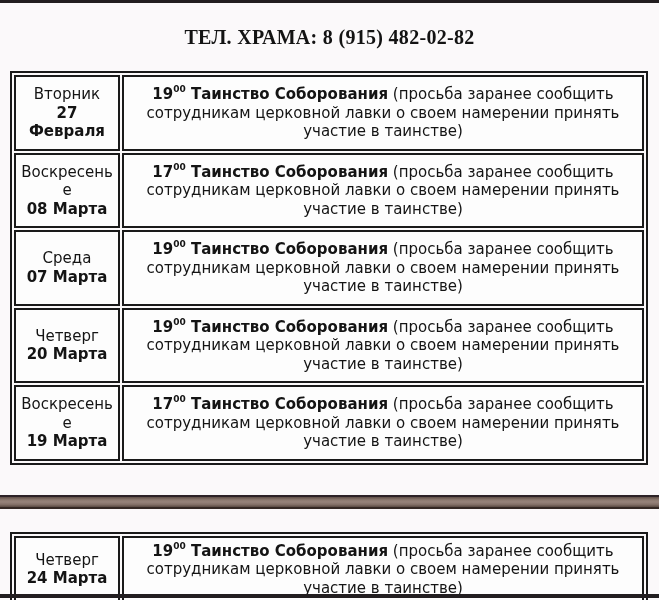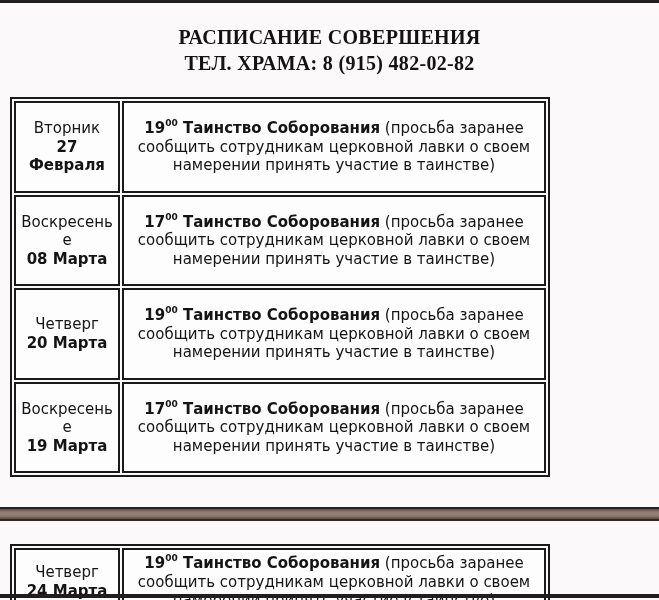--- a/index.html
+++ b/index.html
@@ -28,39 +28,39 @@
     line-height: 26px;
     letter-spacing: 0.3px;
     color: #131313;
   }
 
   table.sched {
     border-collapse: separate;
     border-spacing: 2px;
     border: 2px solid #1a1a1a;
     table-layout: fixed;
-    width: 540px;
+    width: 638px;
     margin: 21px 0 0 10px;
     background: transparent;
   }
   table.sched td {
     border: 2px solid #1a1a1a;
     background: #fdfdfd;
     vertical-align: middle;
     text-align: center;
     font-size: 15px;
     line-height: 18.5px;
   }
   td.day-cell {
     padding: 0 5px;
     overflow-wrap: break-word;
   }
   .day-name { font-weight: normal; }
   .day-date { font-weight: bold; }
-  td.evt-cell { padding: 16px 6px; }
+  td.evt-cell { padding: 8px 6px; }
   .evt-strong { font-weight: bold; }
   sup.mins {
     font-size: 9px;
     font-weight: bold;
     line-height: 0;
     position: relative;
     top: -0.1em;
     vertical-align: super;
   }
   .evt-note { font-weight: normal; }
@@ -76,21 +76,20 @@
 
   table.sched.second { margin-top: 23px; }
   table.sched.second td { padding-top: 4px; padding-bottom: 4px; }
 </style>
 </head>
 <body>
 
 <div class="frame-line top"></div>
 
 <div class="header">
-  <div>РАСПИСАНИЕ СОВЕРШЕНИЯ</div>
   <div>ТЕЛ. ХРАМА: 8 (915) 482-02-82</div>
 </div>
 
 <table class="sched">
   <colgroup>
       <col style="width:106px">
       <col>
     </colgroup>
   <tbody>
     <tr>
@@ -103,20 +102,30 @@
         <span class="evt-note">(просьба заранее сообщить сотрудникам церковной лавки о своем намерении принять участие в таинстве)</span>
       </td>
     </tr>
     <tr>
       <td class="day-cell">
         <div class="day-name">Воскресенье</div>
         <div class="day-date">08 Марта</div>
       </td>
       <td class="evt-cell">
         <span class="evt-strong"><span>17</span><sup class="mins">00</sup> <span>Таинство Соборования</span></span>
+        <span class="evt-note">(просьба заранее сообщить сотрудникам церковной лавки о своем намерении принять участие в таинстве)</span>
+      </td>
+    </tr>
+    <tr>
+      <td class="day-cell">
+        <div class="day-name">Среда</div>
+        <div class="day-date">07 Марта</div>
+      </td>
+      <td class="evt-cell">
+        <span class="evt-strong"><span>19</span><sup class="mins">00</sup> <span>Таинство Соборования</span></span>
         <span class="evt-note">(просьба заранее сообщить сотрудникам церковной лавки о своем намерении принять участие в таинстве)</span>
       </td>
     </tr>
     <tr>
       <td class="day-cell">
         <div class="day-name">Четверг</div>
         <div class="day-date">20 Марта</div>
       </td>
       <td class="evt-cell">
         <span class="evt-strong"><span>19</span><sup class="mins">00</sup> <span>Таинство Соборования</span></span>

